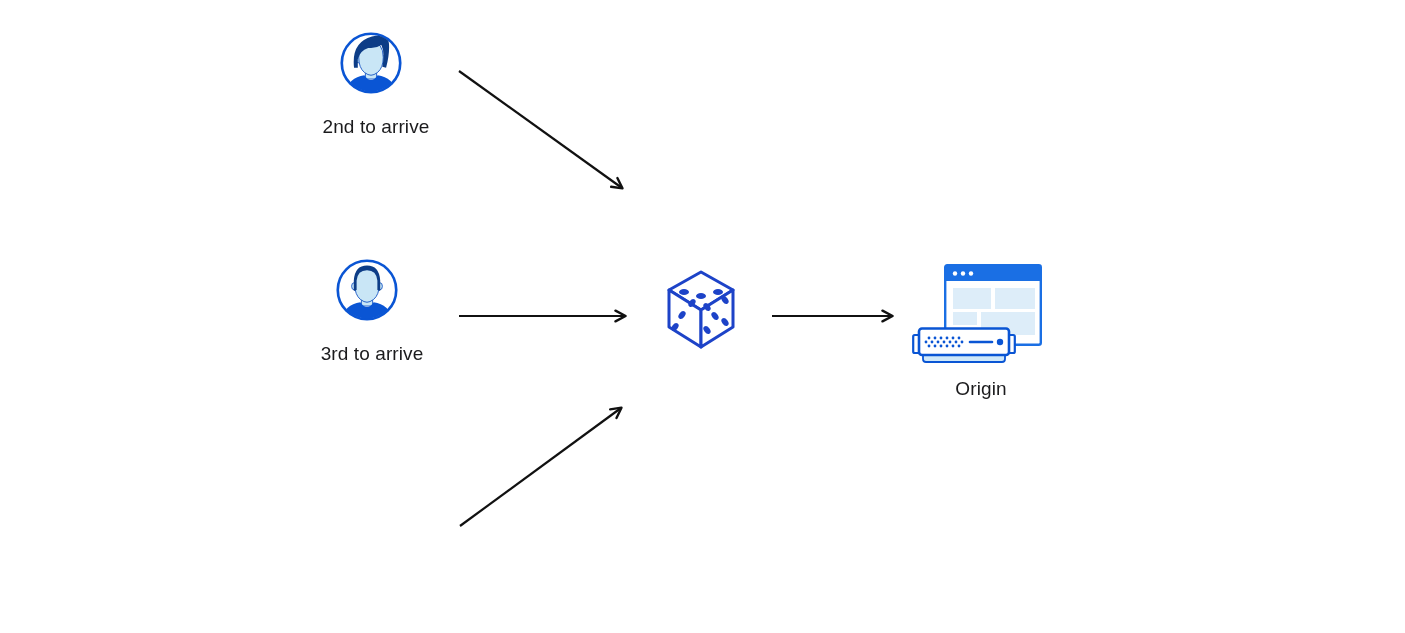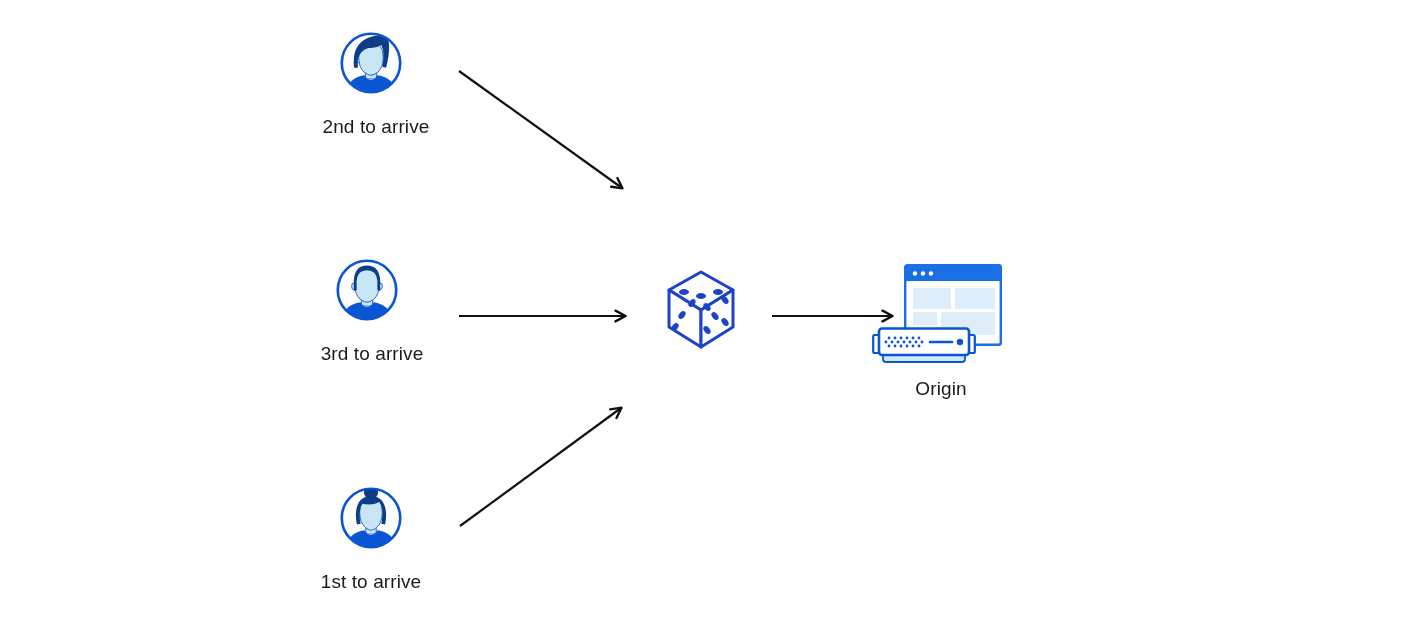--- a/index.html
+++ b/index.html
@@ -79,40 +79,20 @@
         <ellipse cx="21.5" cy="31" rx="2.8" ry="3.8" fill="#c9e6f6" stroke="#1e5bc6" stroke-width="1"></ellipse>
         <ellipse cx="48.5" cy="31" rx="2.8" ry="3.8" fill="#c9e6f6" stroke="#1e5bc6" stroke-width="1"></ellipse>
         <path d="M35,12 Q48,12 48,29 Q48,40 42,45 Q38,48 35,48 Q32,48 28,45 Q22,40 22,29 Q22,12 35,12 Z" fill="#c9e6f6" stroke="#1e5bc6" stroke-width="1"></path>
         <path d="M7,70 Q9,51 28,48 Q31,53 35,53 Q39,53 42,48 Q61,51 63,70 Z" fill="#0a55d4"></path>
         <path d="M21,36 L21,25 Q22,9 35,9 Q48,9 49,25 L49,36 L46,35 L46,25 Q45,14 35,14 Q25,14 24,25 L24,35 Z" fill="#0d3d87"></path>
       </g>
     </svg>
     <div class="node-label" style="left:38px; top:86px;text-align:right;">3rd to arrive</div>
   </div>
 
-  <div class="abs" style="left:338px; top:485px;">
-    <svg width="66" height="66" viewBox="0 0 70 70">
-      <defs>
-          <clipPath id="c3">
-            <circle cx="35" cy="35" r="30.2"></circle>
-          </clipPath>
-        </defs>
-      <circle cx="35" cy="35" r="31" fill="#ffffff" stroke="#0a55d4" stroke-width="2.8"></circle>
-      <g clip-path="url(#c3)">
-        <rect x="29.5" y="38" width="11" height="14" fill="#c9e6f6" stroke="#1e5bc6" stroke-width="1"></rect>
-        <ellipse cx="22" cy="31" rx="2.6" ry="3.6" fill="#c9e6f6" stroke="#1e5bc6" stroke-width="1"></ellipse>
-        <ellipse cx="48" cy="31" rx="2.6" ry="3.6" fill="#c9e6f6" stroke="#1e5bc6" stroke-width="1"></ellipse>
-        <path d="M35,13 Q47,13 47,29 Q47,40 41,45 Q38,48 35,48 Q32,48 29,45 Q23,40 23,29 Q23,13 35,13 Z" fill="#c9e6f6" stroke="#1e5bc6" stroke-width="1"></path>
-        <path d="M7,70 Q9,51 28,48 Q31,53 35,53 Q39,53 42,48 Q61,51 63,70 Z" fill="#0a55d4"></path>
-        <ellipse cx="35" cy="8" rx="7.5" ry="6.5" fill="#0d3d87"></ellipse>
-        <path d="M20,42 Q15,14 35,11 Q55,14 50,42 L46,41 Q49,25 44,18 Q36,22 26,20 Q21,27 24,41 Z" fill="#0d3d87"></path>
-      </g>
-    </svg>
-    <div class="node-label" style="left:33px; top:86px;">1st to arrive</div>
-  </div>
 
   <div class="abs" style="left:667px; top:270px;">
     <svg width="68" height="79" viewBox="0 0 68 79">
       <g stroke="#1d43c8" stroke-width="3" stroke-linejoin="round" fill="#ffffff">
         <polygon points="34,2 66,20 34,40 2,20"></polygon>
         <polygon points="2,20 34,40 34,77 2,57"></polygon>
         <polygon points="66,20 34,40 34,77 66,57"></polygon>
       </g>
       <g fill="#1d43c8">
         <ellipse cx="17" cy="22" rx="5" ry="3"></ellipse>
@@ -123,21 +103,21 @@
         <ellipse cx="8" cy="57" rx="4.4" ry="2.9" transform="rotate(-52 8 57)"></ellipse>
         <ellipse cx="40" cy="37" rx="4.4" ry="2.9" transform="rotate(52 40 37)"></ellipse>
         <ellipse cx="58" cy="30" rx="4.4" ry="2.9" transform="rotate(52 58 30)"></ellipse>
         <ellipse cx="48" cy="46" rx="4.4" ry="2.9" transform="rotate(52 48 46)"></ellipse>
         <ellipse cx="40" cy="60" rx="4.4" ry="2.9" transform="rotate(52 40 60)"></ellipse>
         <ellipse cx="58" cy="52" rx="4.4" ry="2.9" transform="rotate(52 58 52)"></ellipse>
       </g>
     </svg>
   </div>
 
-  <div class="abs" style="left:872px; top:264px; width:140px; height:140px;text-decoration:underline;">
+  <div class="abs" style="left:912px; top:264px; width:140px; height:140px;text-decoration:underline;">
     <svg class="abs" style="left:32px; top:0;" width="98" height="82" viewBox="0 0 98 82">
       <rect x="1.2" y="1.2" width="95.6" height="79.6" rx="2" fill="#ffffff" stroke="#1a6fe4" stroke-width="2.4"></rect>
       <path d="M1.2,3 Q1.2,1.2 3,1.2 L95,1.2 Q96.8,1.2 96.8,3 L96.8,17 L1.2,17 Z" fill="#1a6fe4"></path>
       <circle cx="11" cy="9.5" r="2.2" fill="#ffffff"></circle>
       <circle cx="19" cy="9.5" r="2.2" fill="#ffffff"></circle>
       <circle cx="27" cy="9.5" r="2.2" fill="#ffffff"></circle>
       <g fill="#ddedf9">
         <rect x="9" y="24" width="38" height="21"></rect>
         <rect x="51" y="24" width="40" height="21"></rect>
         <rect x="9" y="48" width="24" height="13"></rect>

